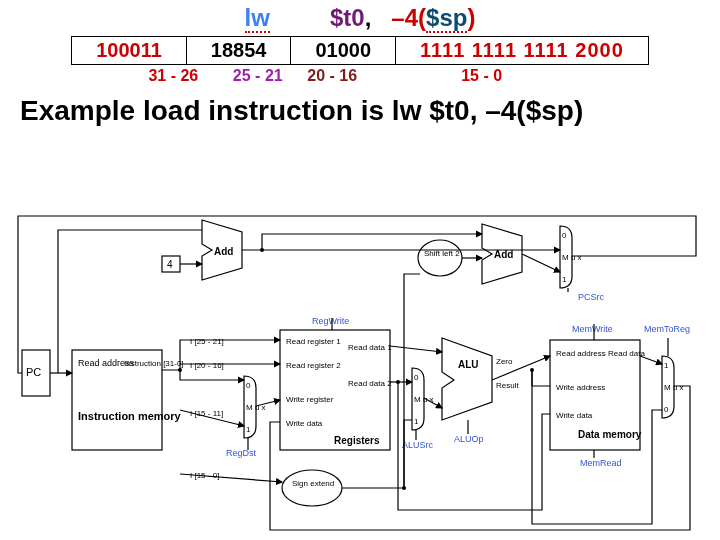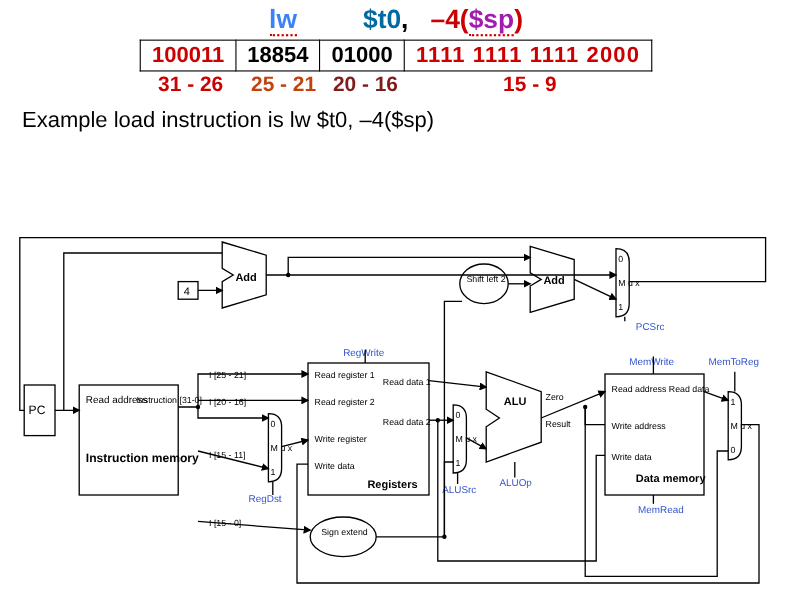--- a/index.html
+++ b/index.html
@@ -1,33 +1,33 @@
 <!DOCTYPE html>
 <html><head>
 <meta charset="utf-8">
 <style>
   html,body{margin:0;padding:0;background:#fff;font-family:Arial,Helvetica,sans-serif;color:#000;}
   .page{width:720px;height:540px;position:relative;}
   .title{text-align:center;font-size:24px;font-weight:bold;margin-top:4px;}
   .title .mnem{color:#3b82f6;border-bottom:2px dotted #c00;}
-  .title .reg{color:#0369a1;margin-left:40px;}
+  .title .reg{color:#701a75;margin-left:40px;}
   .title .neg{color:#c00;}
   .title .paren{color:#c00;}
-  .title .sp{color:#a21caf;border-bottom:2px dotted #c00;}
+  .title .sp{color:#0c4a6e;border-bottom:2px dotted #c00;}
   .enc-table{margin:4px auto 0 auto;border-collapse:collapse;}
-  .enc-table td{border:1px solid #000;padding:2px 10px;font-size:20px;font-weight:bold;text-align:center;}
+  .enc-table td{border:1px solid #000;padding:2px 24px;font-size:20px;font-weight:bold;text-align:center;}
   .enc-table td.op{color:#c00;}
   .enc-table td.imm{color:#c00;letter-spacing:1px;}
   .bit-row{text-align:center;margin-top:2px;}
-  .bit-row span{display:inline-block;font-size:19px;font-weight:bold;}
+  .bit-row span{display:inline-block;font-size:16px;font-weight:bold;}
   .br-op{color:#c00;width:90px;}
-  .br-rs{color:#c2410c;width:70px;}
+  .br-rs{color:#a21caf;width:70px;}
   .br-rt{color:#7f1d1d;width:70px;}
   .br-imm{color:#c00;width:220px;}
-  .explain{font-size:20px;margin:8px 12px 0 20px;line-height:1.25;}
+  .explain{font-size:28px;margin:8px 12px 0 20px;line-height:1.25;font-weight:bold;}
   .bullet-row{font-size:24px;margin:4px 12px 0 20px;}
   .bullet-dot{color:#2a4a8a;font-size:22px;vertical-align:middle;margin-right:6px;}
   .diagram-wrap{position:absolute;left:12px;bottom:8px;width:696px;height:326px;}
   svg{width:100%;height:100%;}
   .box{fill:#fff;stroke:#000;stroke-width:1.2;}
   .lbl{font-family:Arial,Helvetica,sans-serif;fill:#000;}
   .sig{font-family:Arial,Helvetica,sans-serif;fill:#3355cc;}
   .wire{stroke:#000;stroke-width:1.2;fill:none;}
   .arrow{marker-end:url(#arr);}
   .dot{fill:#000;}
@@ -51,21 +51,21 @@
       <td>18854</td>
       <td>01000</td>
       <td class="imm">1111 1111 1111 2000</td>
     </tr>
   </tbody>
     </table>
   <div class="bit-row">
     <span class="br-op">31 - 26</span>
     <span class="br-rs">25 - 21</span>
     <span class="br-rt">20 - 16</span>
-    <span class="br-imm">15 - 9</span>
+    <span class="br-imm">15 - 0</span>
   </div>
 
   <div class="explain">Example load instruction is lw $t0, –4($sp)</div>
 
   <div class="diagram-wrap">
     <svg viewBox="0 0 696 326">
       <defs>
         <marker id="arr" markerWidth="6" markerHeight="6" refX="5" refY="3" orient="auto">
           <path d="M0,0 L6,3 L0,6 z" fill="#000"></path>
         </marker>

